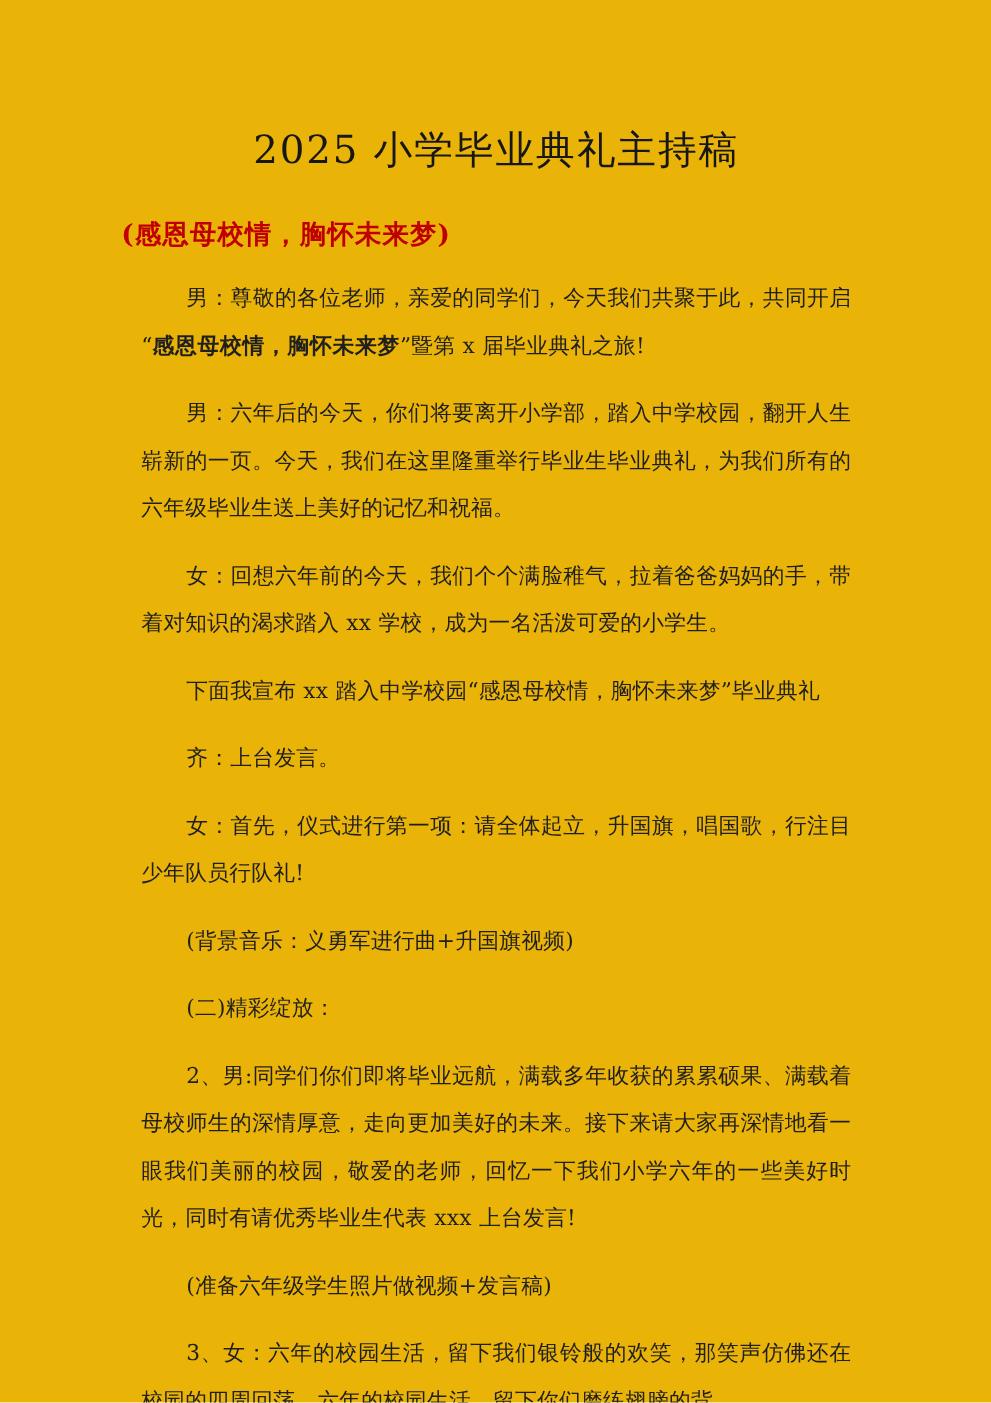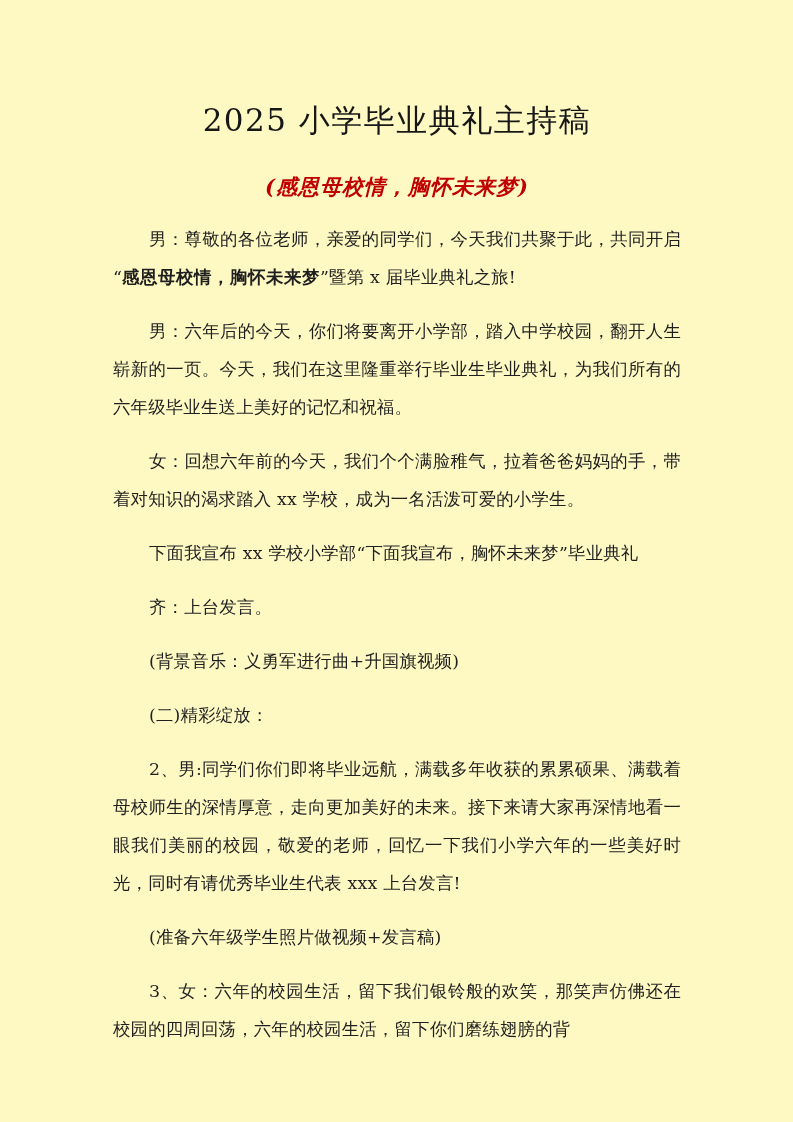--- a/index.html
+++ b/index.html
@@ -14,21 +14,21 @@
     overflow: hidden;
     font-family: "DejaVu Serif", "Liberation Serif", serif;
     color: #1a1a1a;
     -webkit-font-smoothing: antialiased;
   }
 
   .page {
     position: relative;
     width: 793px;
     height: 1122px;
-    background: #fef9c3;
+    background: #eab308;
     box-sizing: border-box;
     padding: 0;
   }
 
   .content {
     position: absolute;
     left: 97px;
     top: 0;
     width: 600px;
   }
@@ -41,28 +41,26 @@
     line-height: 44px;
     font-weight: 400;
     letter-spacing: 1.5px;
     color: #171717;
     font-family: "DejaVu Serif", "Liberation Serif", serif;
   }
 
   .doc-subtitle {
     margin: 0;
     padding-top: 30px;
-    text-align: center;
     font-size: 21px;
     line-height: 30px;
     font-weight: 700;
     letter-spacing: 1px;
     color: #c00000;
     font-family: "DejaVu Serif", "Liberation Serif", serif;
-    font-style: italic;
   }
 
   .body-block {
     margin-top: 18px;
   }
 
   p.para {
     margin: 16px;
     font-size: 17.4px;
     line-height: 38px;
@@ -89,22 +87,23 @@
   <div class="content">
 
     <h1 class="doc-title">2025 小学毕业典礼主持稿</h1>
 
     <h2 class="doc-subtitle">(感恩母校情，胸怀未来梦)</h2>
 
     <div class="body-block">
         <p class="para indent"><span>男：尊敬的各位老师，亲爱的同学们，今天我们共聚于此，共同开启“</span><span class="bold-quote">感恩母校情，胸怀未来梦</span><span>”暨第 x 届毕业典礼之旅!</span></p>
         <p class="para indent"><span>男：六年后的今天，你们将要离开小学部，踏入中学校园，翻开人生崭新的一页。今天，我们在这里隆重举行毕业生毕业典礼，为我们所有的六年级毕业生送上美好的记忆和祝福。</span></p>
         <p class="para indent"><span>女：回想六年前的今天，我们个个满脸稚气，拉着爸爸妈妈的手，带着对知识的渴求踏入 xx 学校，成为一名活泼可爱的小学生。</span></p>
-        <p class="para indent"><span>下面我宣布 xx 学校小学部“下面我宣布，胸怀未来梦”毕业典礼</span></p>
+        <p class="para indent"><span>下面我宣布 xx 踏入中学校园“感恩母校情，胸怀未来梦”毕业典礼</span></p>
         <p class="para indent"><span>齐：上台发言。</span></p>
+        <p class="para indent"><span>女：首先，仪式进行第一项：请全体起立，升国旗，唱国歌，行注目少年队员行队礼!</span></p>
         <p class="para indent"><span>(背景音乐：义勇军进行曲+升国旗视频)</span></p>
         <p class="para indent"><span>(二)精彩绽放：</span></p>
         <p class="para indent"><span>2、男:同学们你们即将毕业远航，满载多年收获的累累硕果、满载着母校师生的深情厚意，走向更加美好的未来。接下来请大家再深情地看一眼我们美丽的校园，敬爱的老师，回忆一下我们小学六年的一些美好时光，同时有请优秀毕业生代表 xxx 上台发言!</span></p>
         <p class="para indent"><span>(准备六年级学生照片做视频+发言稿)</span></p>
         <p class="para indent"><span>3、女：六年的校园生活，留下我们银铃般的欢笑，那笑声仿佛还在校园的四周回荡，六年的校园生活，留下你们磨练翅膀的背</span></p>
       </div>
 
   </div>
 </div>
 

